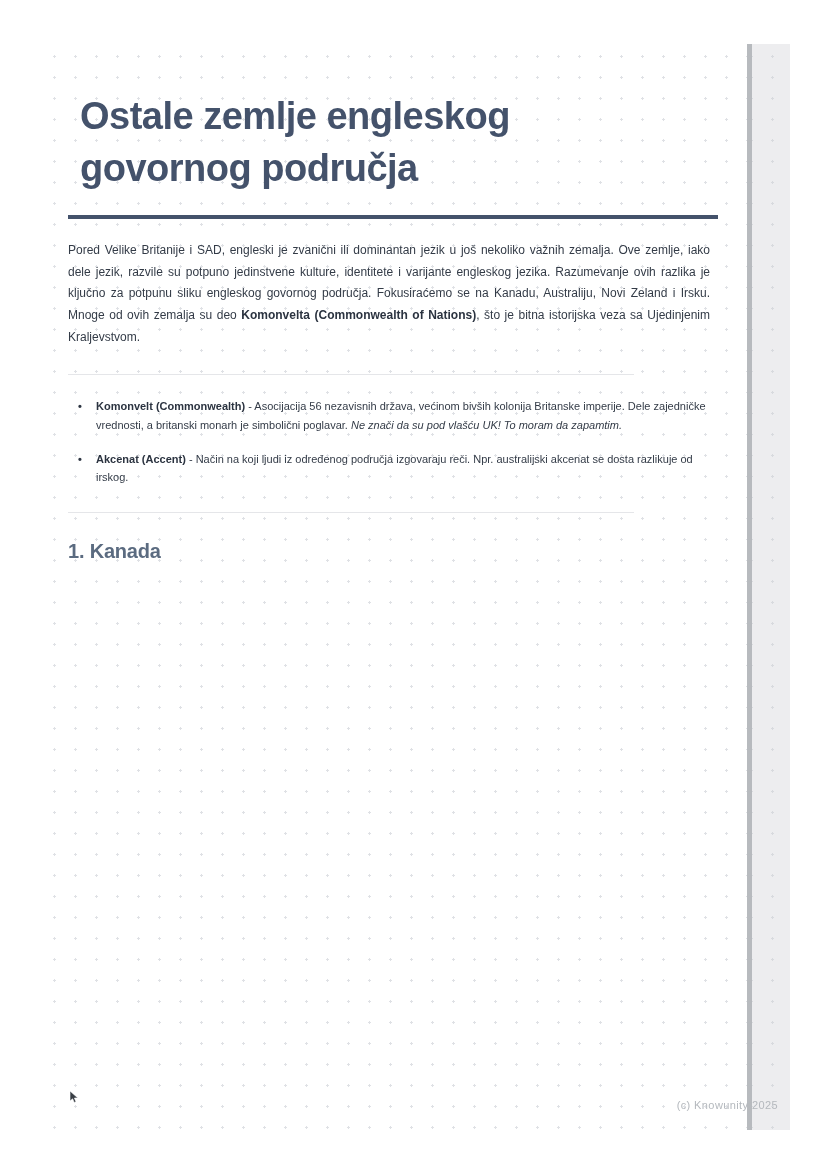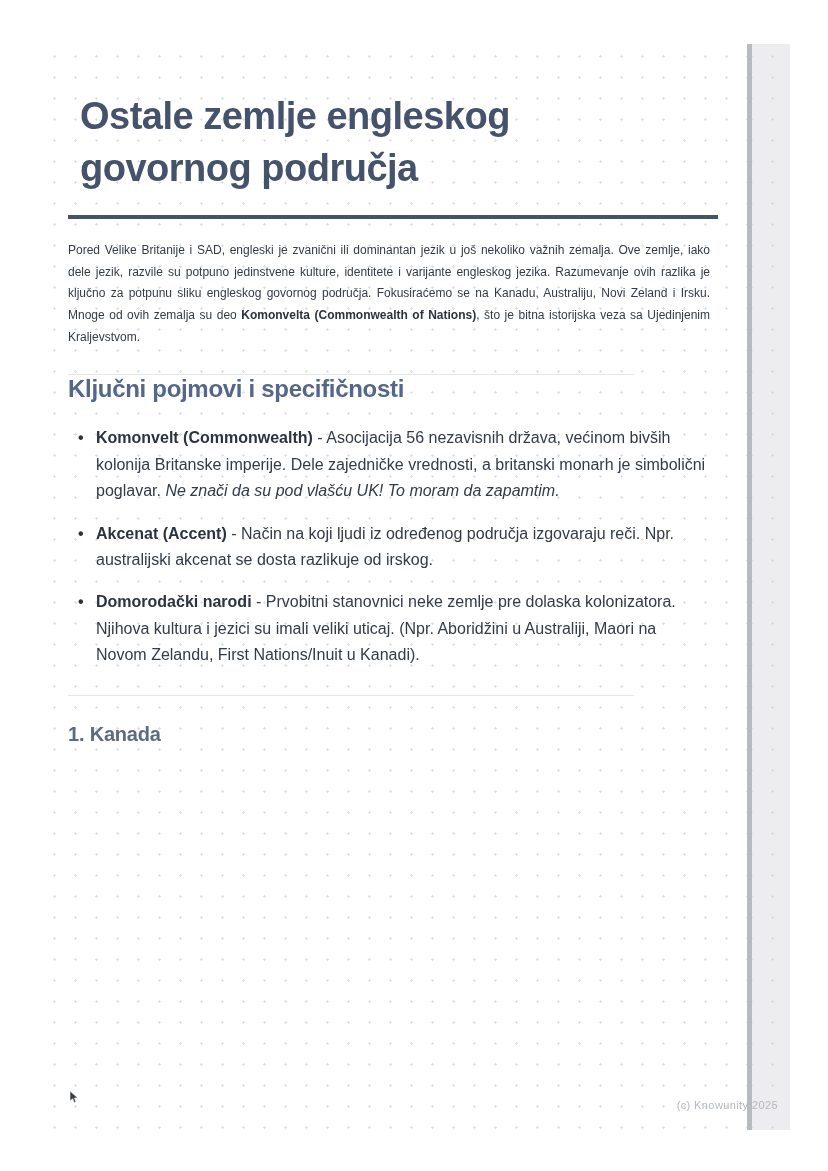--- a/index.html
+++ b/index.html
@@ -54,21 +54,21 @@
   .intro-paragraph b{color:#2b3340;}
   .soft-divider{
     border:none;border-top:1px solid #e5e6e9;
     width:87%;margin:26px 0 0 0;
   }
   .bullet-list{
     list-style:none;margin:22px 0 0 0;padding:0;max-width:640px;
   }
   .bullet-item{
     position:relative;padding-left:28px;
-    font-size:16px;line-height:1.65;color:#333b47;
+    font-size:11px;line-height:1.65;color:#333b47;
     margin:16px 0 13px 0;
   }
   .bullet-item::before{
     content:"\2022";
     position:absolute;left:10px;top:0;
     color:#2b3340;font-weight:700;
   }
   .bullet-item b{color:#2b3340;}
   .bullet-item em{font-style:italic;}
   .country-subheading{
@@ -90,26 +90,24 @@
 <div class="sheet">
 
   <h1 class="doc-title">Ostale zemlje engleskog govornog područja</h1>
   <hr class="title-rule">
 
 
   <p class="intro-paragraph"><span>Pored Velike Britanije i SAD, engleski je zvanični ili dominantan jezik u još nekoliko važnih zemalja. Ove zemlje, iako dele jezik, razvile su potpuno jedinstvene kulture, identitete i varijante engleskog jezika. Razumevanje ovih razlika je ključno za potpunu sliku engleskog govornog područja. Fokusiraćemo se na Kanadu, Australiju, Novi Zeland i Irsku. Mnoge od ovih zemalja su deo </span><b>Komonvelta (Commonwealth of Nations)</b><span>, što je bitna istorijska veza sa Ujedinjenim Kraljevstvom.</span></p>
 
   <hr class="soft-divider">
 
-  <h2 class="section-heading heading-terms">Ključni pojmovi i specifičnosti</h2>
 
   <ul class="bullet-list">
     <li class="bullet-item"><b>Komonvelt (Commonwealth)</b><span> - Asocijacija 56 nezavisnih država, većinom bivših kolonija Britanske imperije. Dele zajedničke vrednosti, a britanski monarh je simbolični poglavar. </span><em>Ne znači da su pod vlašću UK! To moram da zapamtim.</em></li>
     <li class="bullet-item"><b>Akcenat (Accent)</b><span> - Način na koji ljudi iz određenog područja izgovaraju reči. Npr. australijski akcenat se dosta razlikuje od irskog.</span></li>
-    <li class="bullet-item"><b>Domorodački narodi</b><span> - Prvobitni stanovnici neke zemlje pre dolaska kolonizatora. Njihova kultura i jezici su imali veliki uticaj. (Npr. Aboridžini u Australiji, Maori na Novom Zelandu, First Nations/Inuit u Kanadi).</span></li>
   </ul>
 
   <hr class="soft-divider">
 
 
   <h3 class="country-subheading">1. Kanada</h3>
 
 </div>
 
 <div class="edge-bar"></div>

